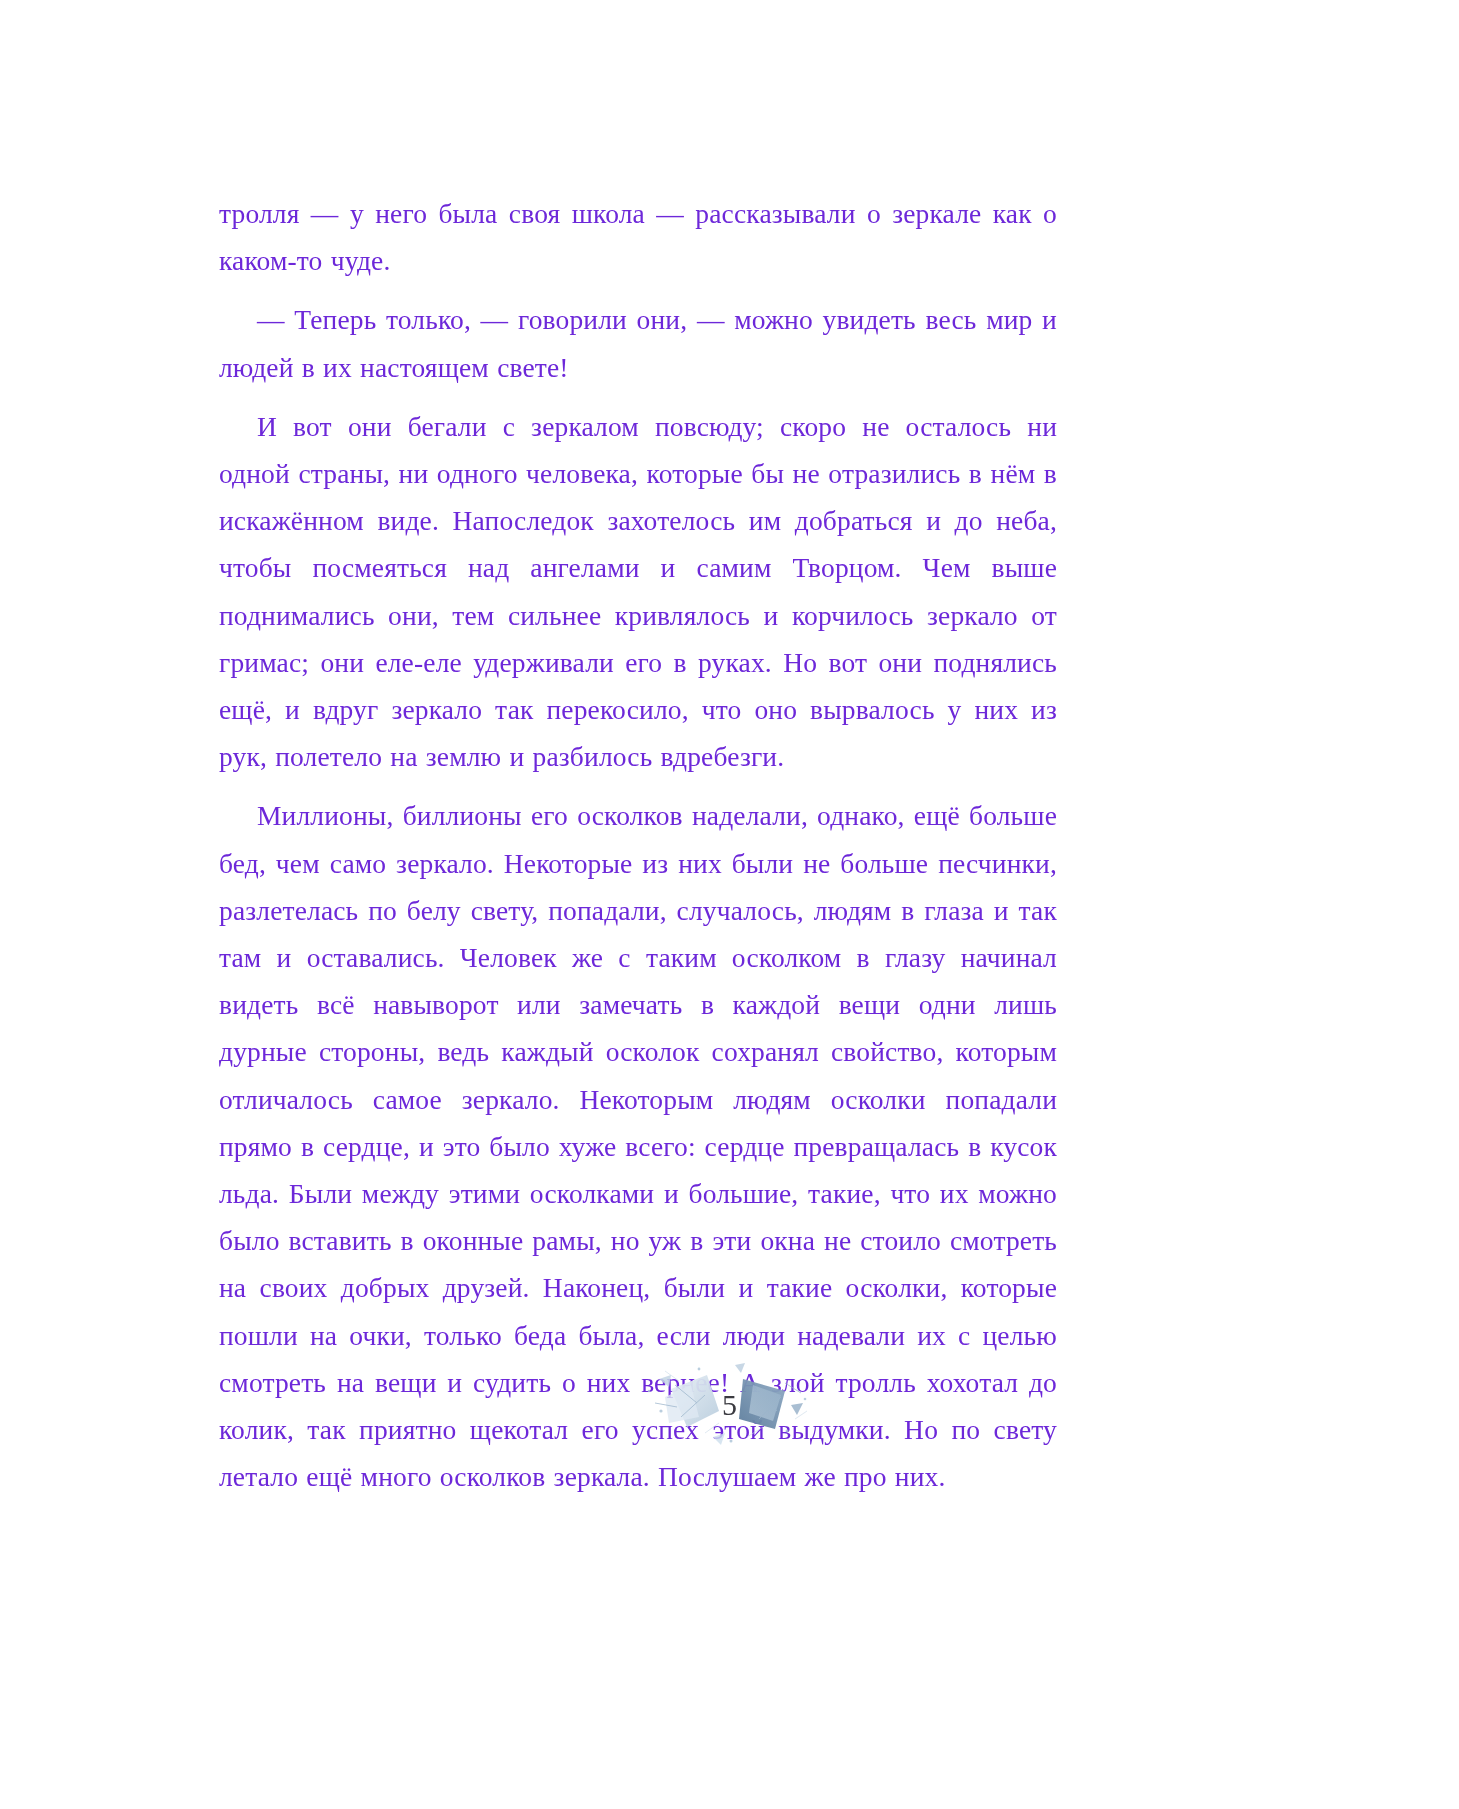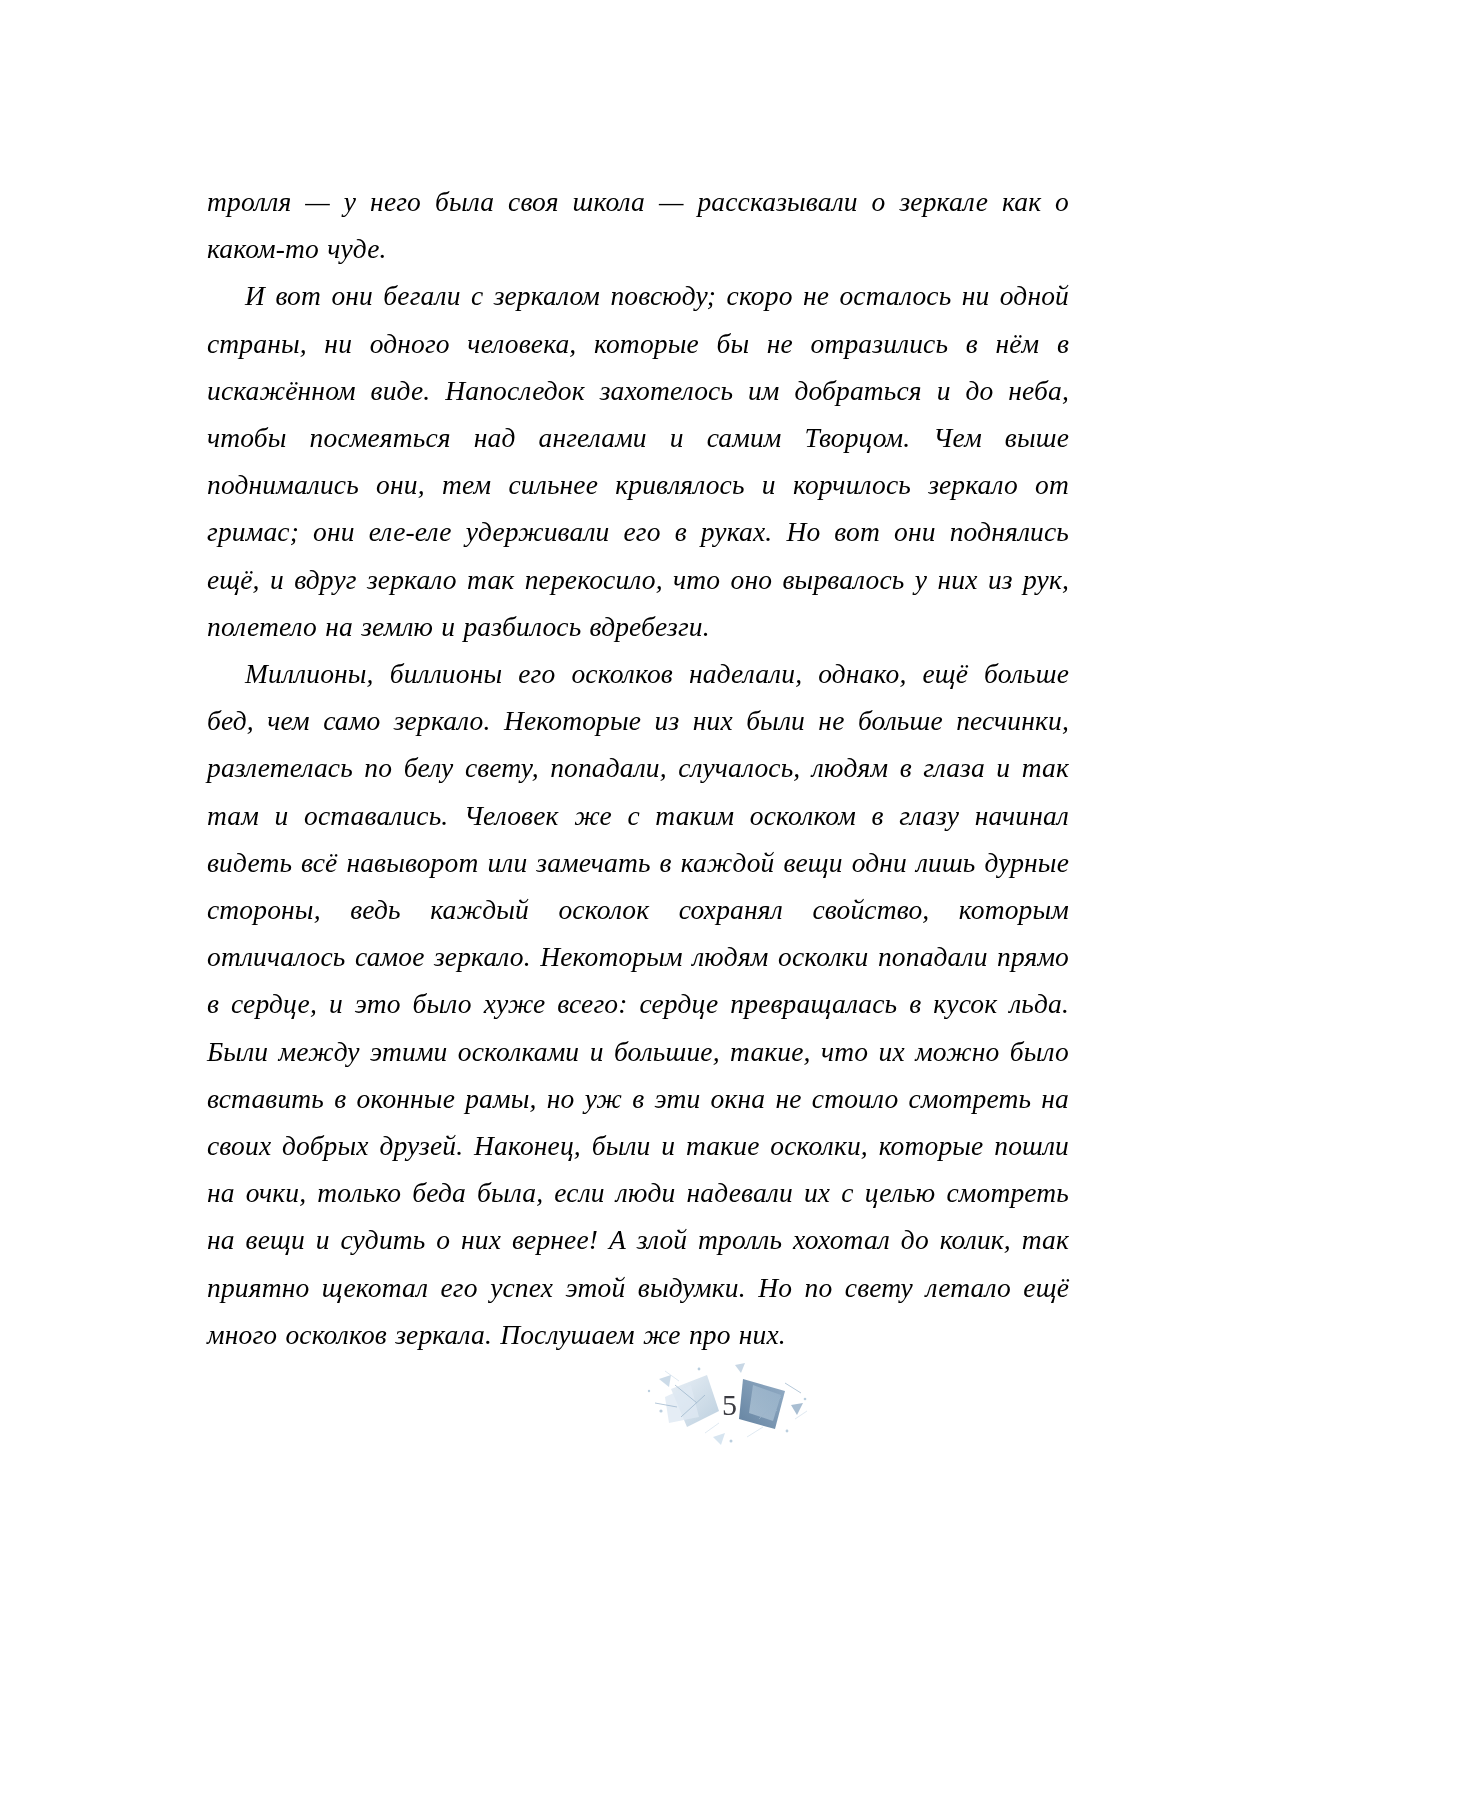--- a/index.html
+++ b/index.html
@@ -22,30 +22,29 @@
     height: 1809px;
     background: #ffffff;
   }
   .text-block {
     position: absolute;
     left: 207px;
     top: 178px;
     width: 862px;
   }
   p.para {
-    margin: 0;
+    margin: 12px;
     text-align: justify;
     text-align-last: left;
     font-size: 27.5px;
     line-height: 47.2px;
     letter-spacing: 0.15px;
     word-spacing: 1.2px;
-    color: #000000;
+    color: #6d28d9;
     hyphens: none;
-    font-style: italic;
   }
   p.para.indent {
     text-indent: 38px;
   }
   .ornament {
     position: absolute;
     left: 0;
     top: 1330px;
     width: 1459px;
     height: 150px;
@@ -76,20 +75,21 @@
     font-family: "Liberation Serif", "DejaVu Serif", serif;
   }
 </style>
 </head>
 <body>
 
 <div class="page">
 
   <div class="text-block">
     <p class="para">тролля — у него была своя школа — рассказывали о зеркале как о каком-то чуде.</p>
+    <p class="para indent">— Теперь только, — говорили они, — можно увидеть весь мир и людей в их настоящем свете!</p>
     <p class="para indent">И вот они бегали с зеркалом повсюду; скоро не осталось ни одной страны, ни одного человека, которые бы не отразились в нём в искажённом виде. Напоследок захотелось им добраться и до неба, чтобы посмеяться над ангелами и самим Творцом. Чем выше поднимались они, тем сильнее кривлялось и корчилось зеркало от гримас; они еле-еле удерживали его в руках. Но вот они поднялись ещё, и вдруг зеркало так перекосило, что оно вырвалось у них из рук, полетело на землю и разбилось вдребезги.</p>
     <p class="para indent">Миллионы, биллионы его осколков наделали, однако, ещё больше бед, чем само зеркало. Некоторые из них были не больше песчинки, разлетелась по белу свету, попадали, случалось, людям в глаза и так там и оставались. Человек же с таким осколком в глазу начинал видеть всё навыворот или замечать в каждой вещи одни лишь дурные стороны, ведь каждый осколок сохранял свойство, которым отличалось самое зеркало. Некоторым людям осколки попадали прямо в сердце, и это было хуже всего: сердце превращалась в кусок льда. Были между этими осколками и большие, такие, что их можно было вставить в оконные рамы, но уж в эти окна не стоило смотреть на своих добрых друзей. Наконец, были и такие осколки, которые пошли на очки, только беда была, если люди надевали их с целью смотреть на вещи и судить о них вернее! А злой тролль хохотал до колик, так приятно щекотал его успех этой выдумки. Но по свету летало ещё много осколков зеркала. Послушаем же про них.</p>
   </div>
 
   <div class="ornament">
     <div class="ornament-inner">
       <svg class="shard-svg" width="190" height="120" viewBox="0 0 190 120">
         <defs>
           <linearGradient id="shardA" x1="0" y1="0" x2="1" y2="1">
             <stop offset="0%" stop-color="#e8eff6"></stop>

